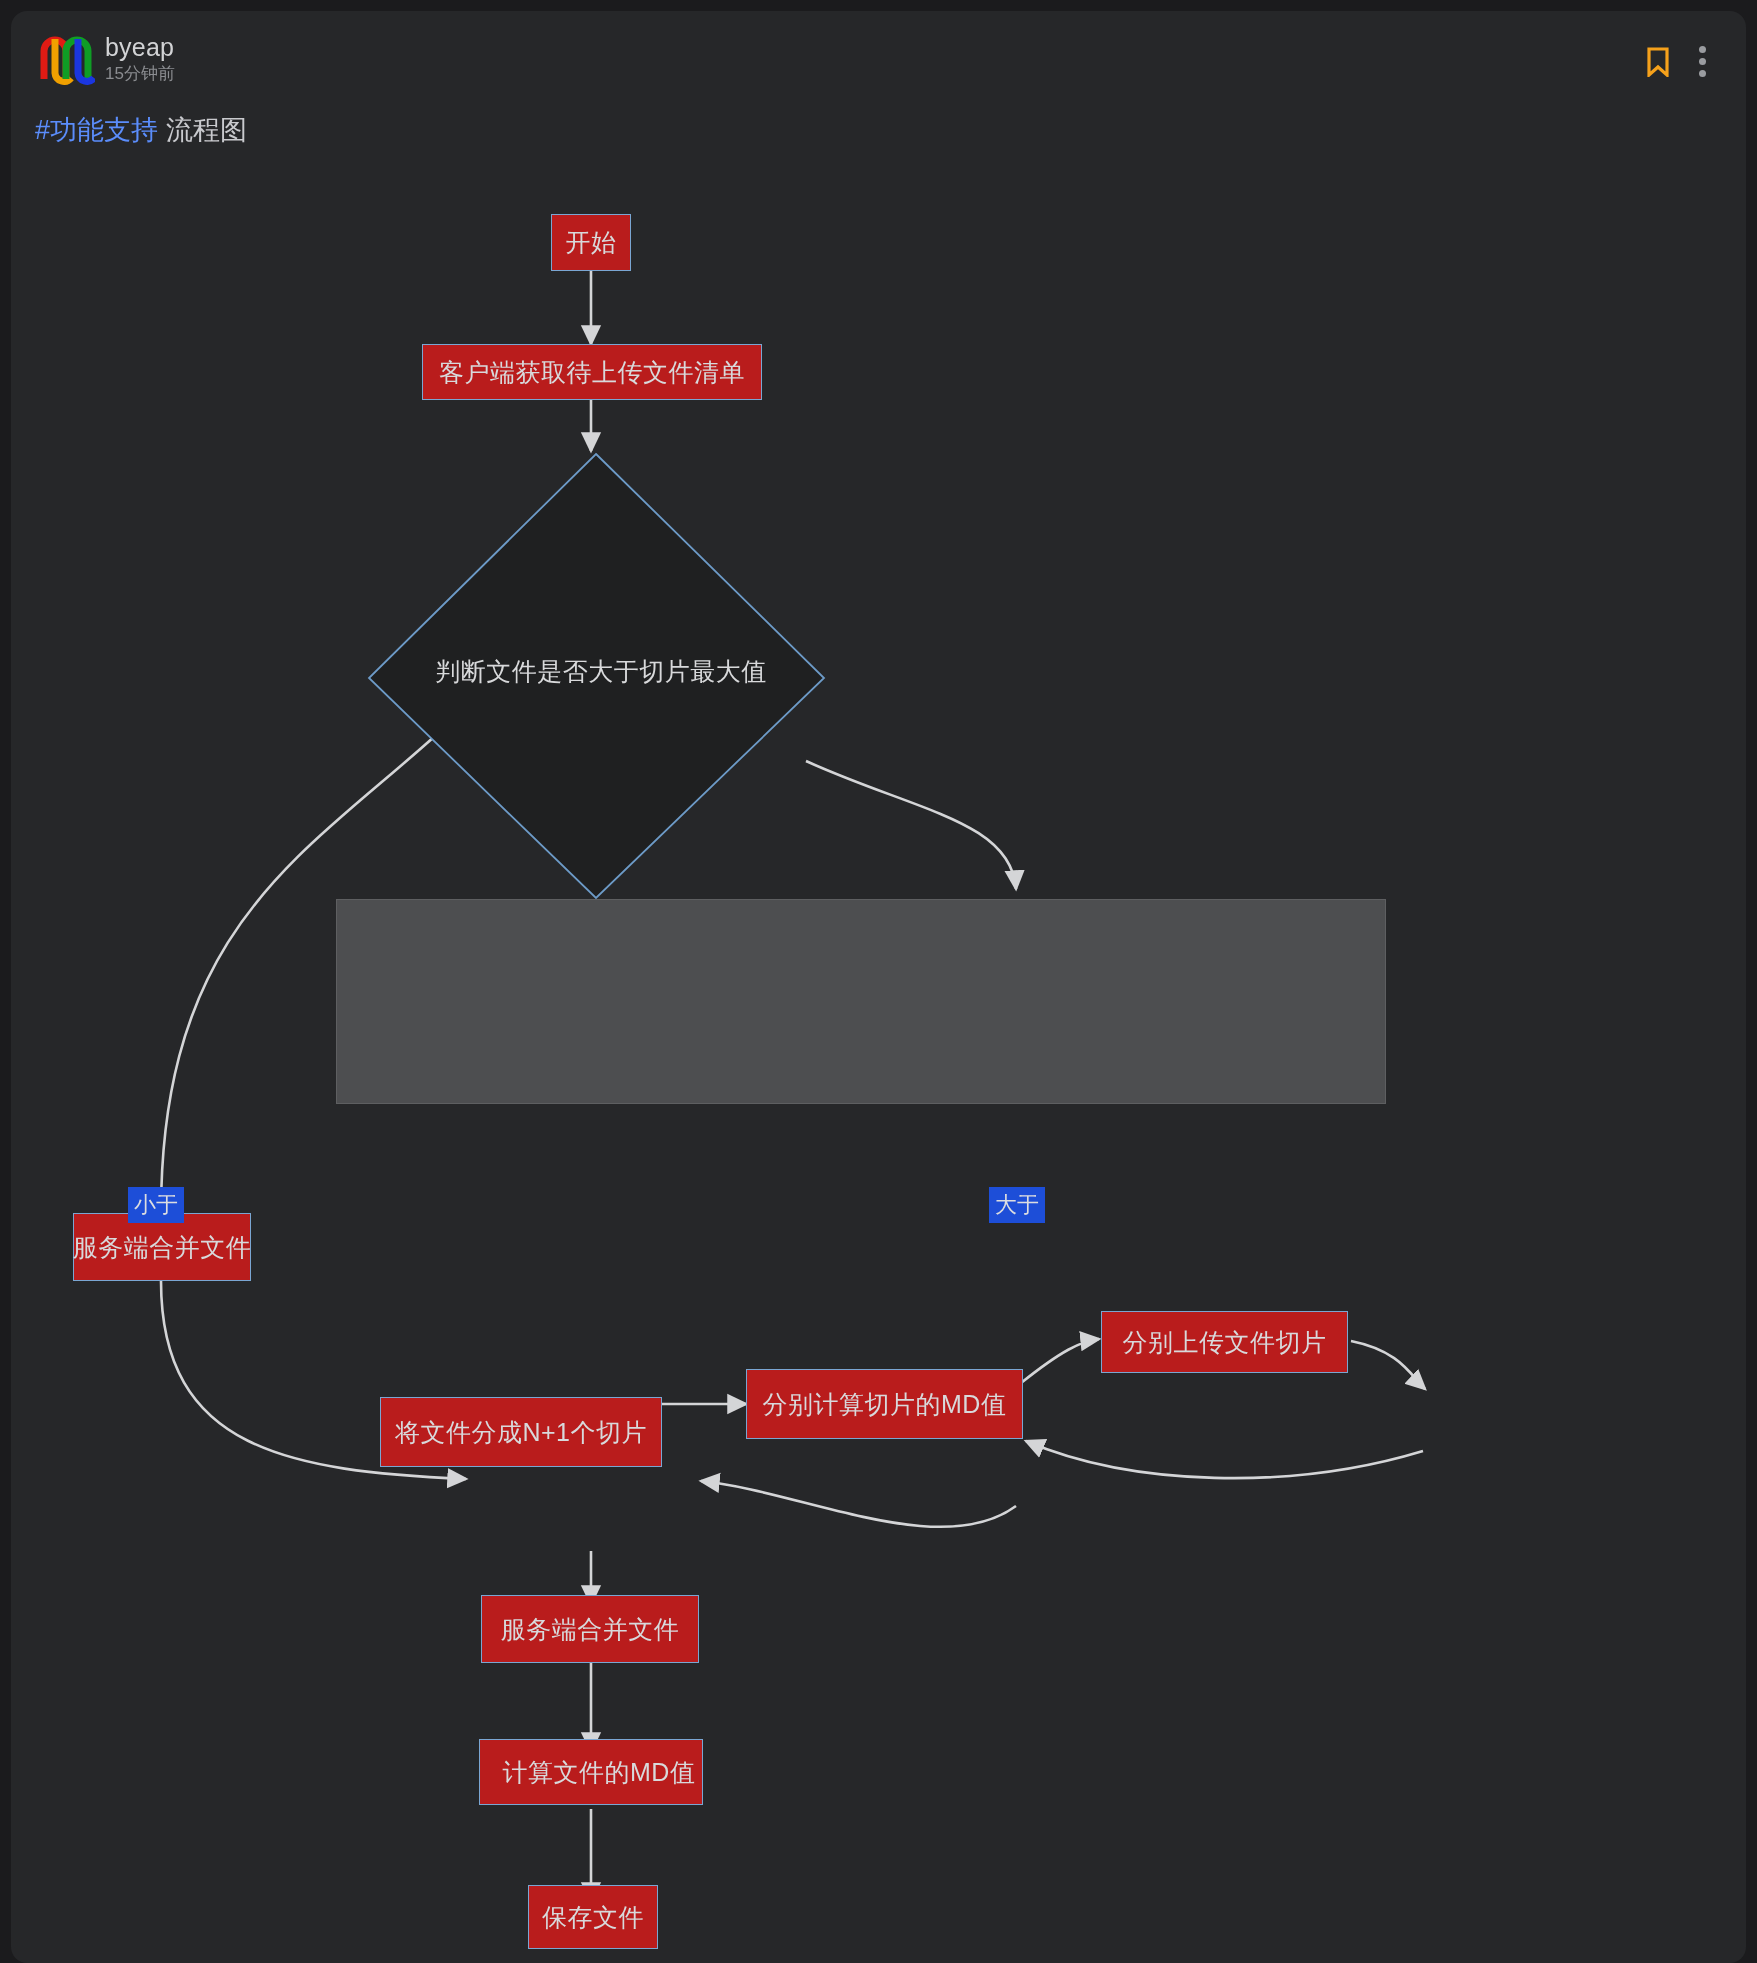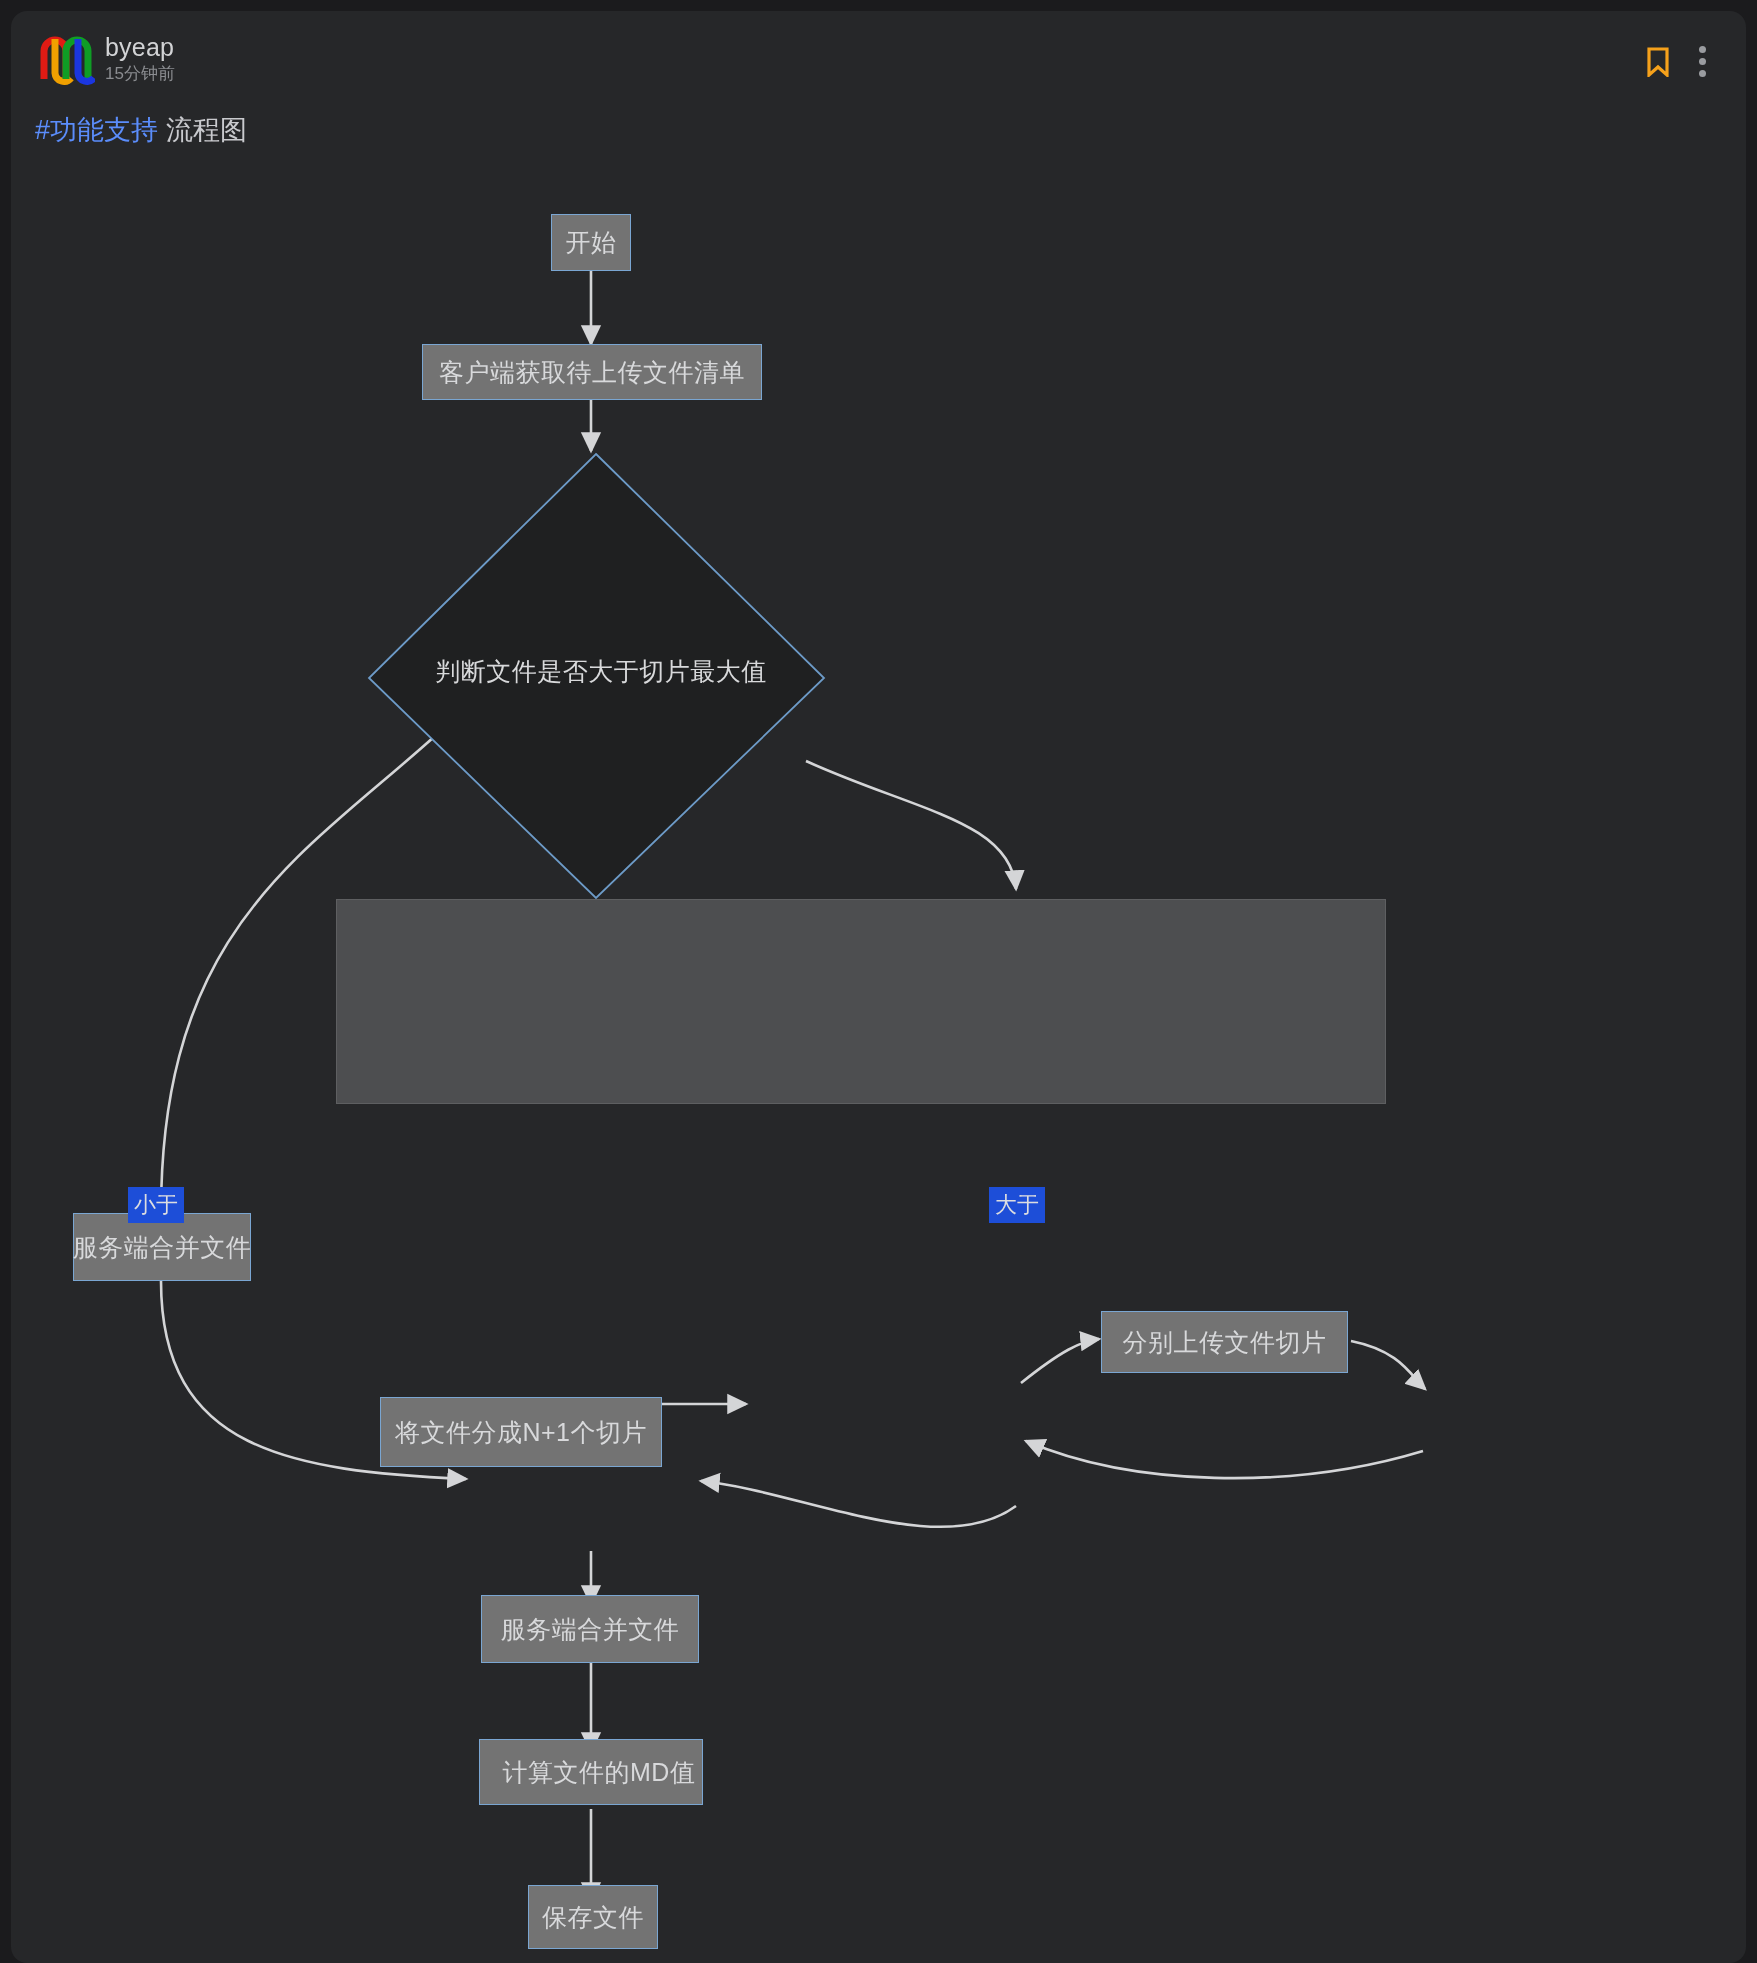--- a/index.html
+++ b/index.html
@@ -74,21 +74,21 @@
   .canvas {
     position: absolute;
     left: 0; top: 150px;
     width: 1735px;
     height: 1800px;
   }
   .canvas svg { position: absolute; left: 0; top: 0; }
 
   .node {
     position: absolute;
-    background: #737373;
+    background: #b91c1c;
     border: 1.6px solid #7aa6d2;
     color: #d8d9db;
     display: flex;
     align-items: center;
     justify-content: center;
     font-size: 25px;
     letter-spacing: .5px;
     white-space: nowrap;
     z-index: 3;
   }
@@ -211,20 +211,23 @@
       </div>
 
       <div class="node" style="left:62px; top:1052px; width:178px; height:68px;">
         <span>服务端合并文件</span>
       </div>
 
       <div class="node" style="left:369px; top:1236px; width:282px; height:70px;">
         <span>将文件分成N+1个切片</span>
       </div>
 
+      <div class="node" style="left:735px; top:1208px; width:277px; height:70px;">
+        <span>分别计算切片的MD值</span>
+      </div>
 
       <div class="node" style="left:1090px; top:1150px; width:247px; height:62px;">
         <span>分别上传文件切片</span>
       </div>
 
 
       <div class="node" style="left:470px; top:1434px; width:218px; height:68px;">
         <span>服务端合并文件</span>
       </div>
 

